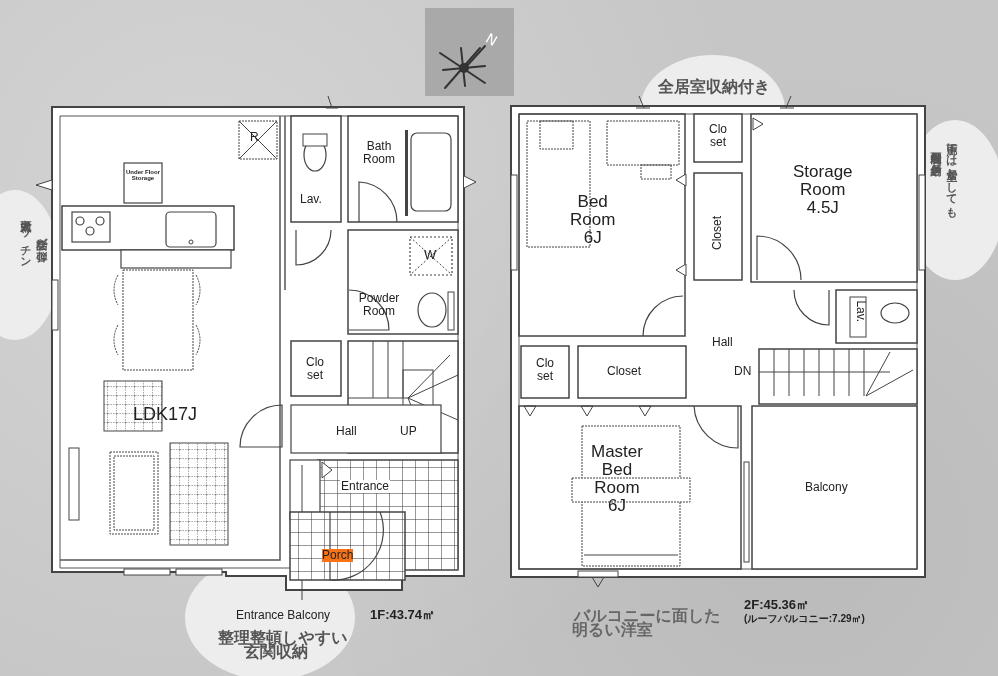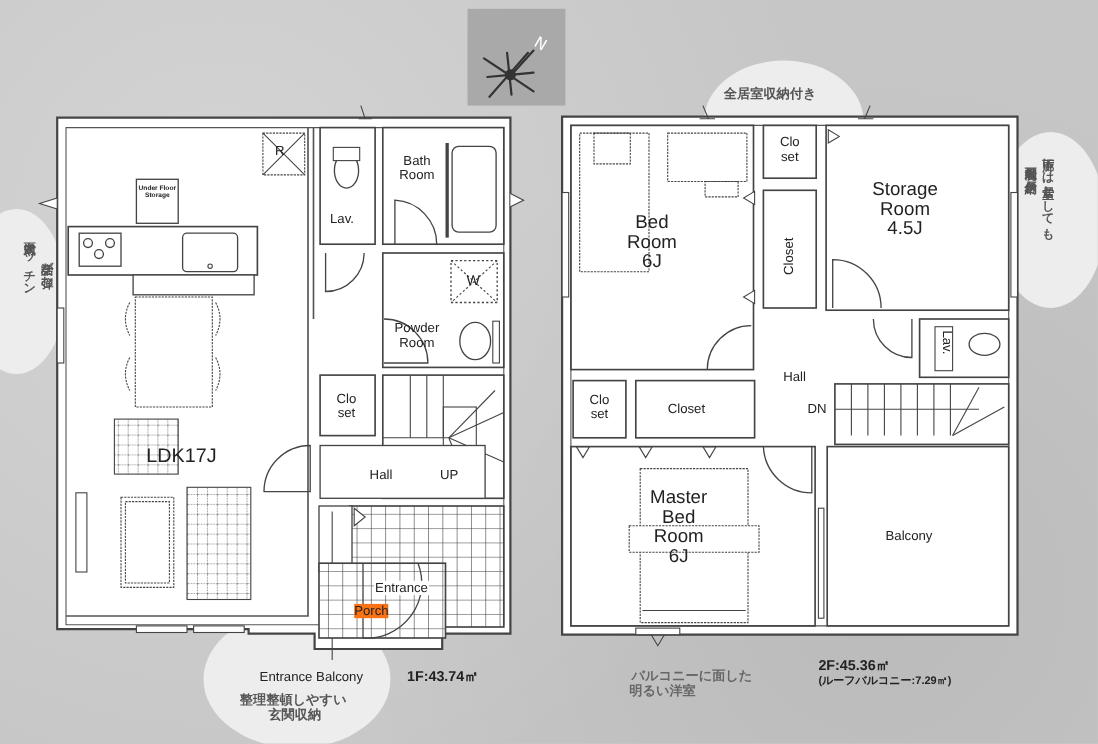--- a/index.html
+++ b/index.html
@@ -15,21 +15,21 @@
       radial-gradient(circle at 80% 80%, rgba(0,0,0,0.06) 0, rgba(0,0,0,0) 50%),
       #c6c6c6;
   }
   .blob { position:absolute; border-radius:50%; background:#ededed; }
   svg { position:absolute; left:0; top:0; }
   .lbl { position:absolute; color:#222; white-space:nowrap; text-align:center; line-height:1.05; }
   .room-lg { font-size:17px; }
   .room-md { font-size:13px; }
   .room-sm { font-size:12px; }
   .room-xs { font-size:7px; font-weight:bold; }
-  .note-jp { position:absolute; color:#555; font-size:12px; font-weight:bold; letter-spacing:0; }
+  .note-jp { position:absolute; color:#555; font-size:16px; font-weight:bold; letter-spacing:0; }
   .vert { writing-mode:vertical-rl; text-orientation:upright; }
   .area { position:absolute; font-size:13px; font-weight:bold; color:#222; white-space:nowrap; }
   .area-sub { position:absolute; font-size:10px; font-weight:bold; color:#222; white-space:nowrap;text-align:center; }
   .compass-box { position:absolute; left:425px; top:8px; width:89px; height:88px; background:#a9a9a9; }
 </style>
 </head>
 <body>
 
 <div class="bg-texture"></div>
 
@@ -214,21 +214,21 @@
 
 <div class="lbl room-xs" style="left:124px;top:169px;width:38px;white-space:normal;font-size:6px;">Under Floor Storage</div>
 <div class="lbl room-sm" style="left:250px;top:131px;">R</div>
 <div class="lbl room-sm" style="left:356px;top:140px;width:46px;white-space:normal;">Bath Room</div>
 <div class="lbl room-sm" style="left:300px;top:193px;">Lav.</div>
 <div class="lbl room-sm" style="left:350px;top:248px;width:58px;white-space:normal;margin-top:44px;">Powder Room</div>
 <div class="lbl room-md" style="left:424px;top:248px;">W</div>
 <div class="lbl room-sm" style="left:297px;top:356px;width:36px;white-space:normal;">Clo set</div>
 <div class="lbl room-sm" style="left:336px;top:425px;">Hall</div>
 <div class="lbl room-sm" style="left:400px;top:425px;text-align:center;">UP</div>
-<div class="lbl room-sm" style="left:340px;top:480px;background:#fff;padding:0 1px;margin-top:48px;">Entrance</div>
+<div class="lbl room-sm" style="left:340px;top:480px;background:#fff;padding:0 1px;">Entrance</div>
 <div class="lbl room-sm" style="left:322px;top:549px;background:#f97316;">Porch</div>
 <div class="lbl room-lg" style="left:133px;top:405px;font-size:18px;">LDK17J</div>
 <div class="lbl room-sm" style="left:236px;top:609px;">Entrance Balcony</div>
 <div class="area" style="left:370px;top:606px;">1F:43.74㎡</div>
 <div class="note-jp" style="left:218px;top:628px;">整理整頓しやすい</div>
 <div class="note-jp" style="left:244px;top:642px;">玄関収納</div>
 <div class="note-jp vert" style="left:34px;top:230px;font-size:11px;">会話が弾む</div>
 <div class="note-jp vert" style="left:18px;top:212px;font-size:11px;">対面式キッチン</div>
 
 <div class="lbl room-lg" style="left:570px;top:193px;">

